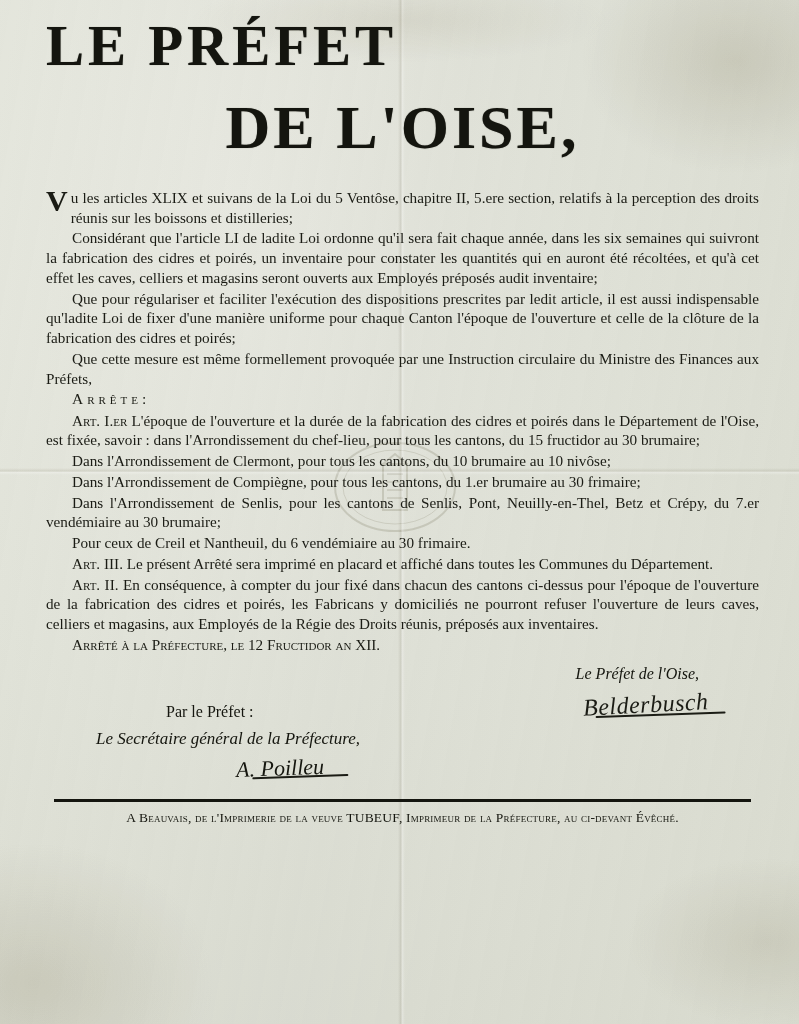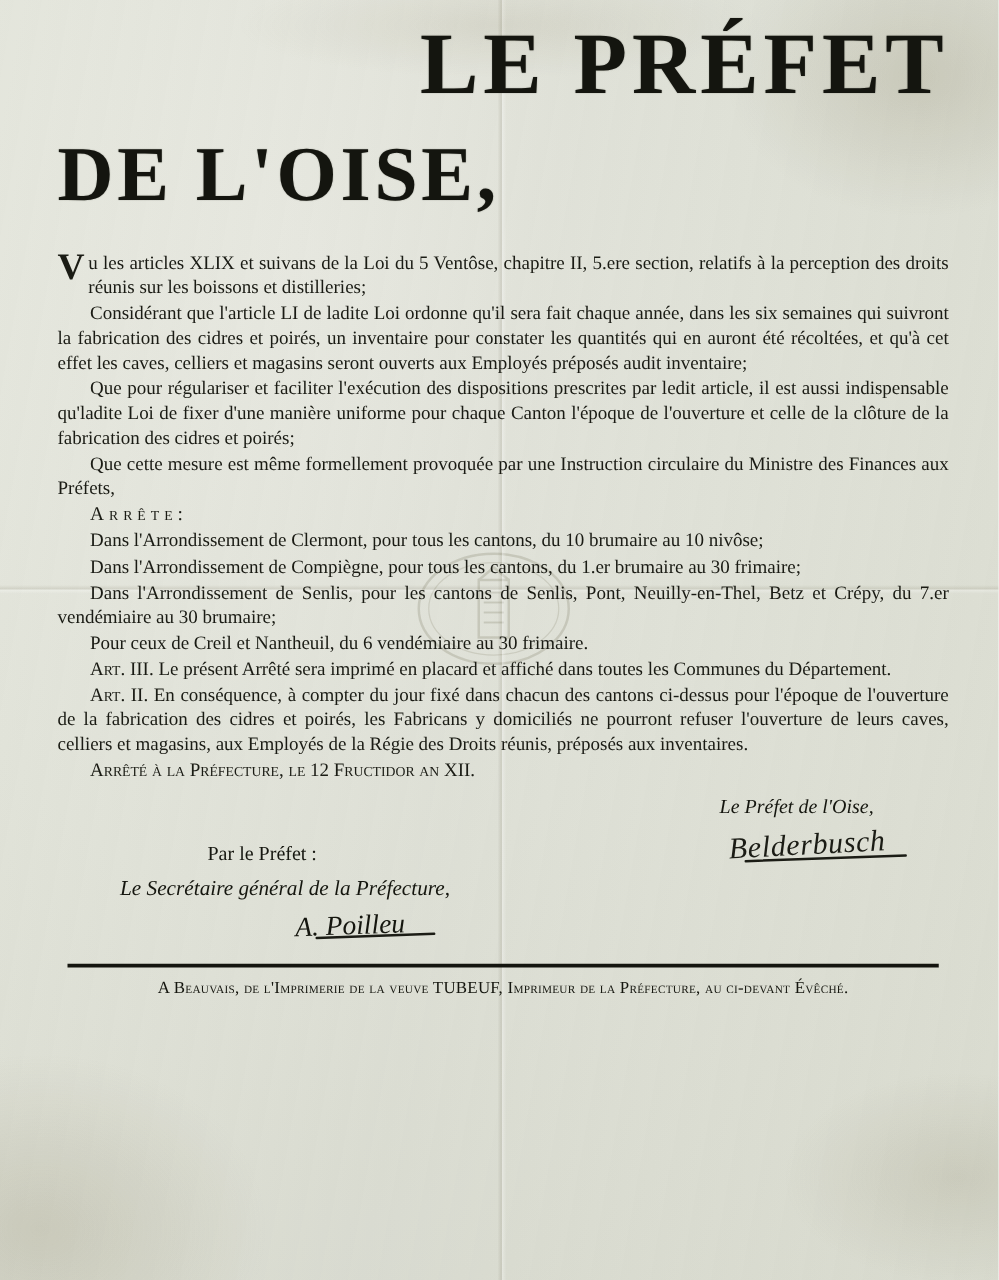--- a/index.html
+++ b/index.html
@@ -66,32 +66,32 @@
     height: 95px;
     z-index: 1;
     opacity: .35;
     pointer-events: none;
   }
 
   .content { position: relative; z-index: 4; }
 
   h1.title-main {
     margin: 0;
-    text-align: right;
+    text-align: left;
     font-family: "Liberation Serif", serif;
     font-weight: 700;
-    font-size: 70px;
+    font-size: 57px;
     line-height: 0.98;
     letter-spacing: 4px;
     color: #14150f;
     text-shadow: 0 0 1px rgba(30,30,20,.45);
   }
   h2.title-sub {
     margin: 22px 0 0 0;
-    text-align: left;
+    text-align: center;
     font-family: "Liberation Serif", serif;
     font-weight: 700;
     font-size: 62px;
     line-height: 1;
     letter-spacing: 3px;
     color: #14150f;
     text-shadow: 0 0 1px rgba(30,30,20,.45);
   }
 
   .body-text {
@@ -231,20 +231,21 @@
       <p class="noindent"><span class="dropcap">V</span><span>u les articles XLIX et suivans de la Loi du 5 Ventôse, chapitre II, 5.ere section, relatifs à la perception des droits réunis sur les boissons et distilleries;</span></p>
 
       <p>Considérant que l'article LI de ladite Loi ordonne qu'il sera fait chaque année, dans les six semaines qui suivront la fabrication des cidres et poirés, un inventaire pour constater les quantités qui en auront été récoltées, et qu'à cet effet les caves, celliers et magasins seront ouverts aux Employés préposés audit inventaire;</p>
 
       <p>Que pour régulariser et faciliter l'exécution des dispositions prescrites par ledit article, il est aussi indispensable qu'ladite Loi de fixer d'une manière uniforme pour chaque Canton l'époque de l'ouverture et celle de la clôture de la fabrication des cidres et poirés;</p>
 
       <p>Que cette mesure est même formellement provoquée par une Instruction circulaire du Ministre des Finances aux Préfets,</p>
 
       <p class="arrete-line spaced">Arrête:</p>
 
+      <p><span class="sc">Art. I.er</span> <span>L'époque de l'ouverture et la durée de la fabrication des cidres et poirés dans le Département de l'Oise, est fixée, savoir : dans l'Arrondissement du chef-lieu, pour tous les cantons, du 15 fructidor au 30 brumaire;</span></p>
 
       <p>Dans l'Arrondissement de Clermont, pour tous les cantons, du 10 brumaire au 10 nivôse;</p>
 
       <p>Dans l'Arrondissement de Compiègne, pour tous les cantons, du 1.er brumaire au 30 frimaire;</p>
 
       <p>Dans l'Arrondissement de Senlis, pour les cantons de Senlis, Pont, Neuilly-en-Thel, Betz et Crépy, du 7.er vendémiaire au 30 brumaire;</p>
 
       <p>Pour ceux de Creil et Nantheuil, du 6 vendémiaire au 30 frimaire.</p>
 
       <p><span class="sc">Art. III.</span> <span>Le présent Arrêté sera imprimé en placard et affiché dans toutes les Communes du Département.</span></p>

